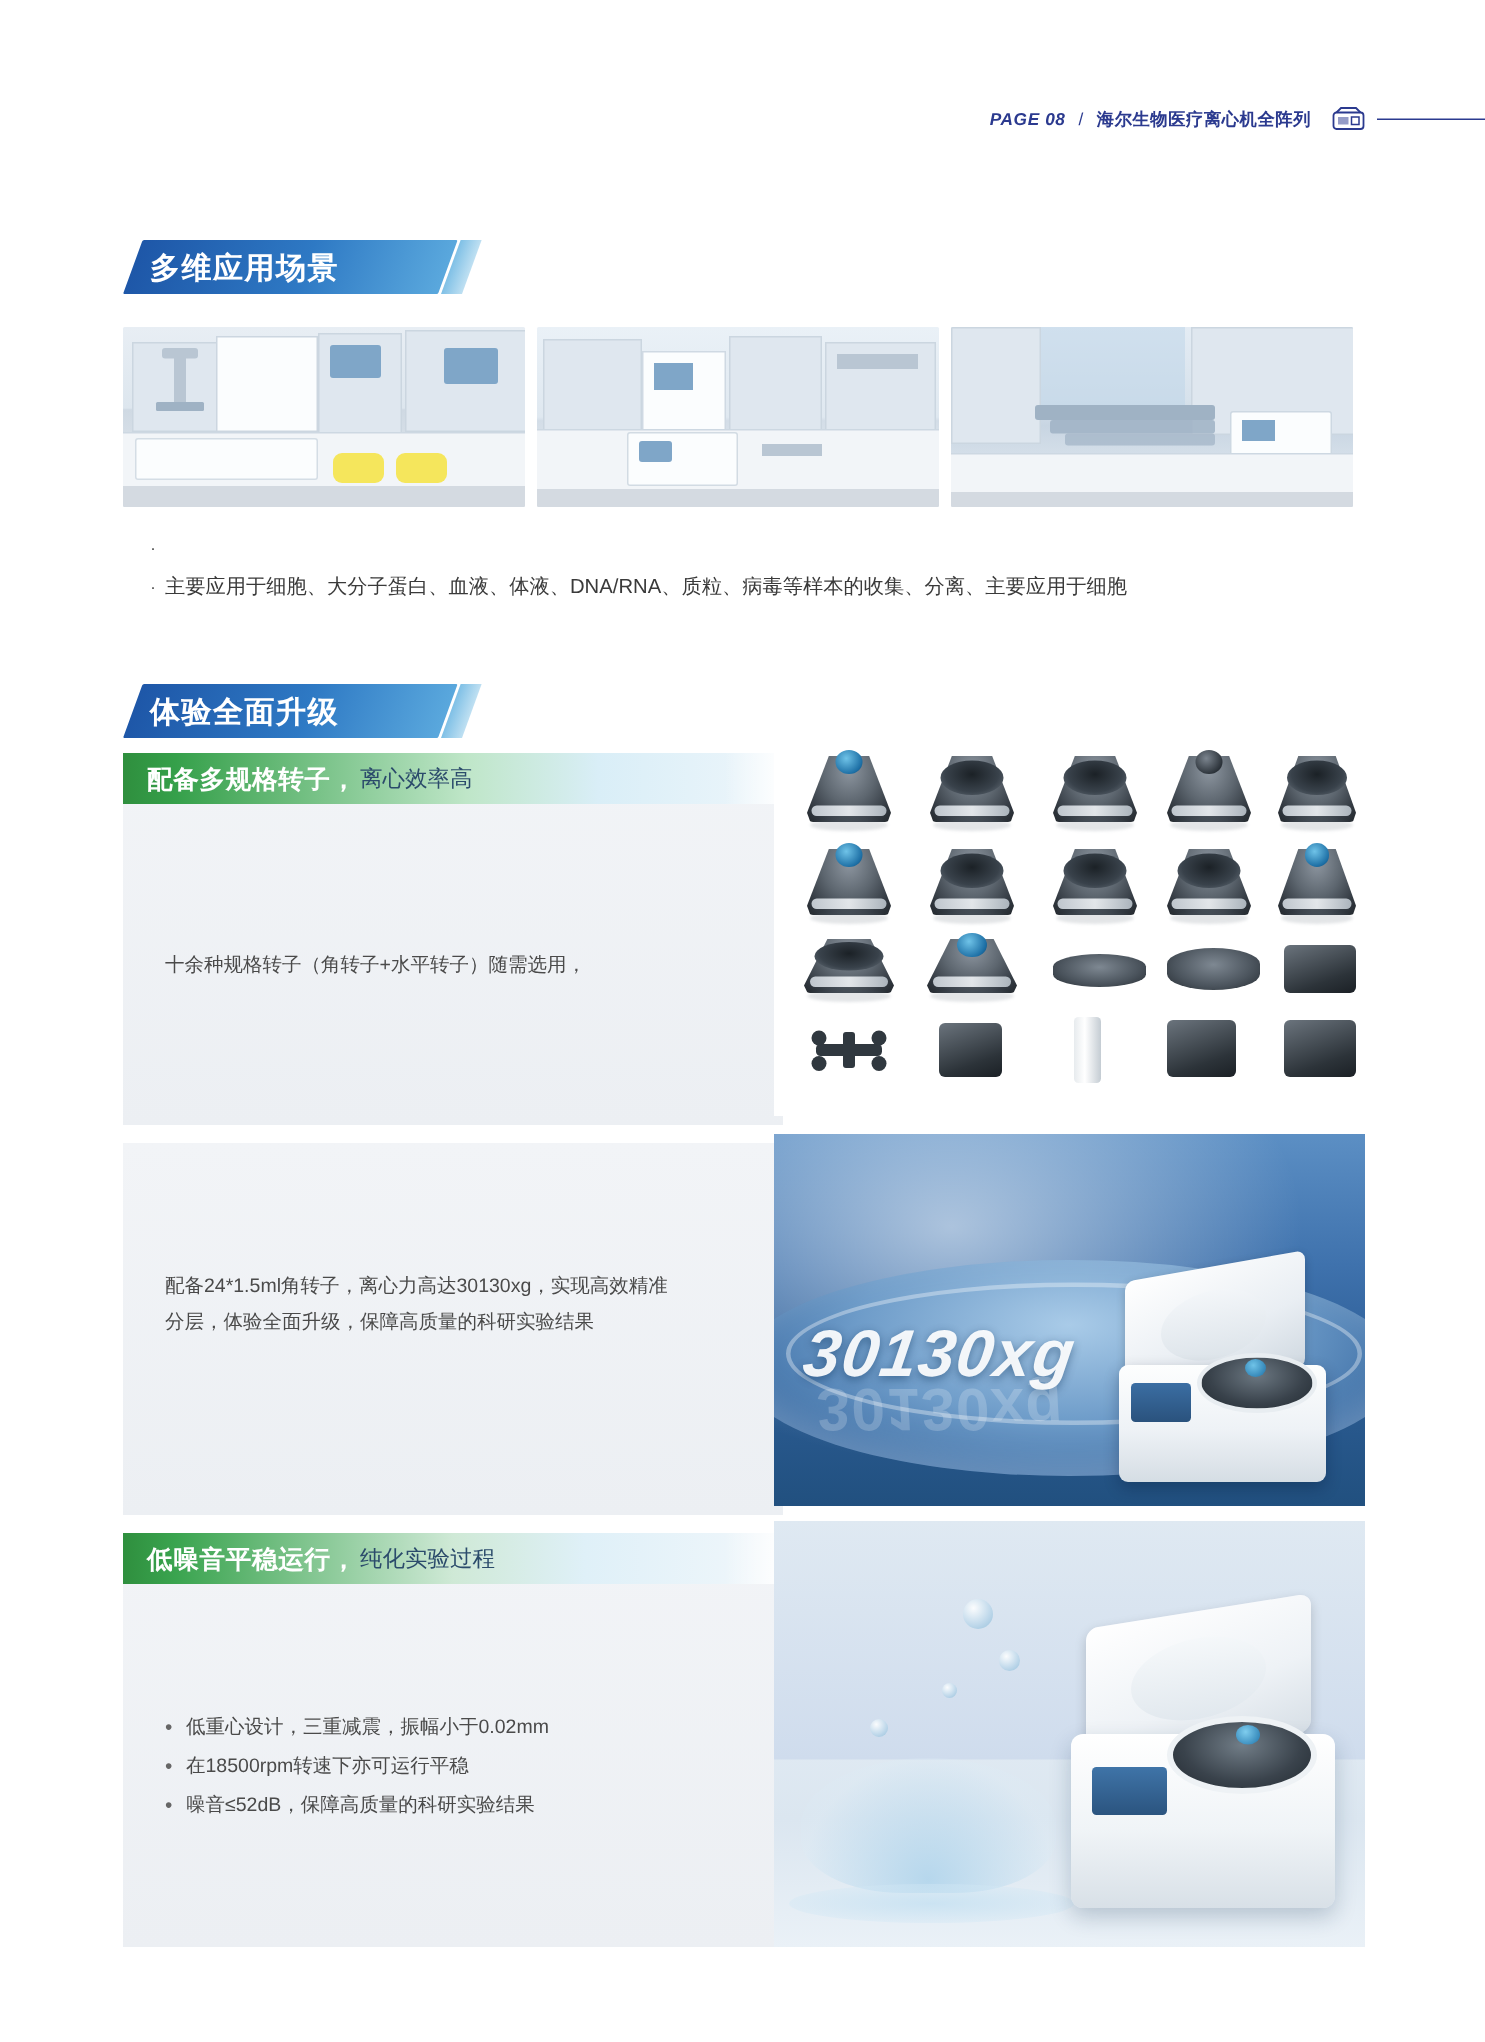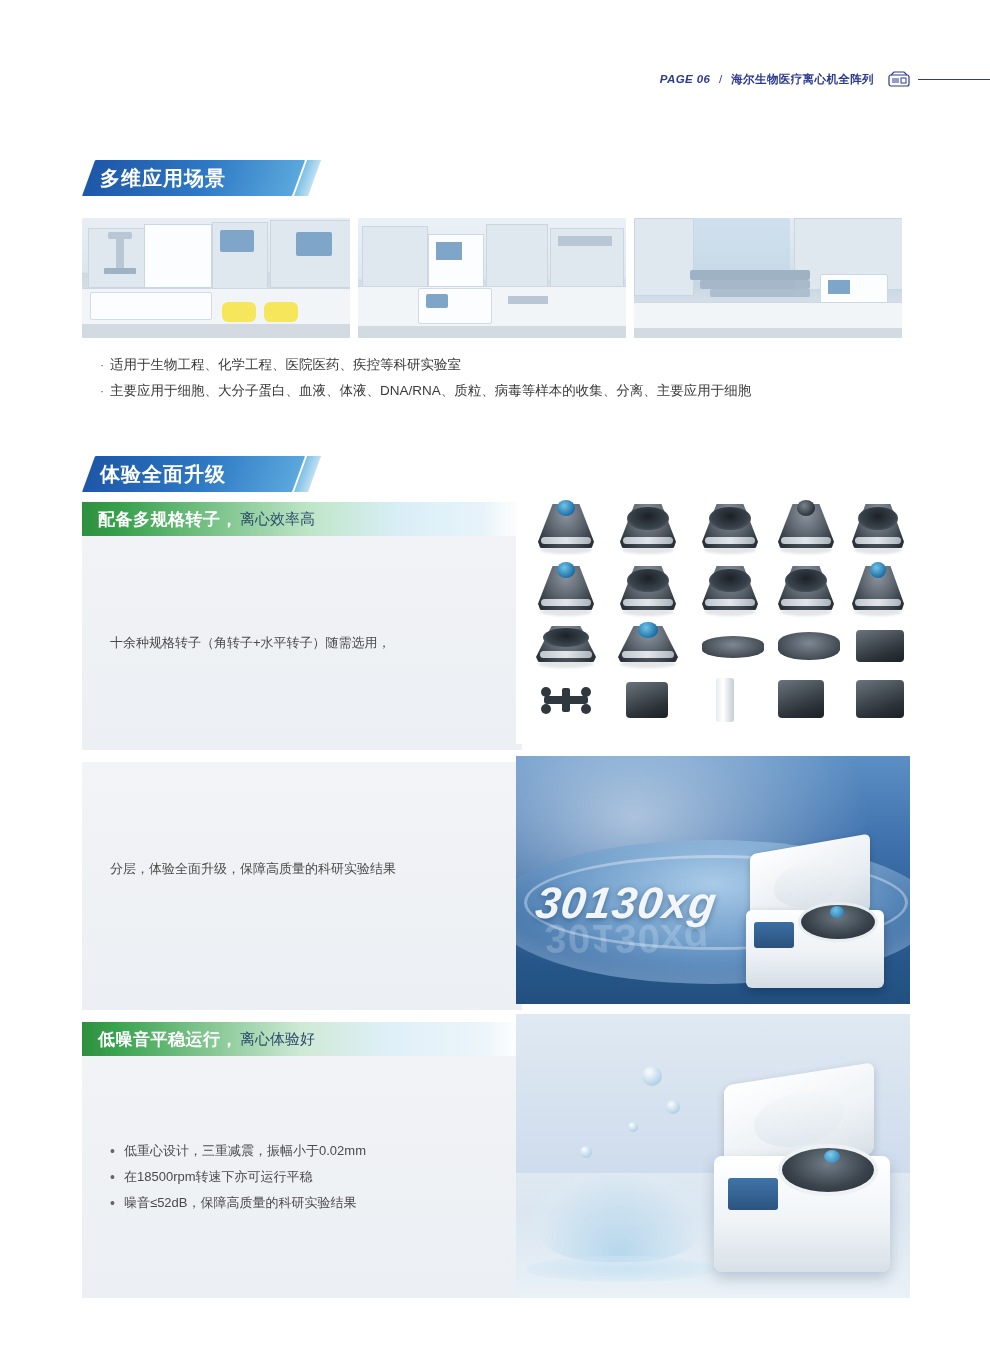--- a/index.html
+++ b/index.html
@@ -284,21 +284,21 @@
   .machine2 .cap{
     position:absolute;left:118px;top:76px;width:16px;height:13px;border-radius:50%;
     background:radial-gradient(circle at 40% 35%,#7fcdee,#1f74ab);
   }
 </style>
 </head>
 <body>
 
 <div class="page-header">
   <div class="header-text">
-    <span class="pageno">PAGE 06</span>
+    <span class="pageno">PAGE 08</span>
     <span class="sep">/</span>
     <span class="title">海尔生物医疗离心机全阵列</span>
   </div>
   <div class="header-icon">
     <svg width="26" height="20" viewBox="0 0 26 20">
       <rect x="3" y="6" width="20" height="11" rx="2" fill="none" stroke="#2b3a8f" stroke-width="1.2"></rect>
       <rect x="6" y="9" width="7" height="5" fill="#2b3a8f" opacity=".5"></rect>
       <rect x="15" y="9" width="5" height="5" fill="none" stroke="#2b3a8f" stroke-width="1"></rect>
       <path d="M5 6 L8 3 L18 3 L21 6" fill="none" stroke="#2b3a8f" stroke-width="1.2"></path>
     </svg>
@@ -356,21 +356,20 @@
     <div class="ph-el ph-white" style="left:186px;top:56px;width:66px;height:34px;border:1px solid #cdd8e2;border-radius:2px;"></div>
     <div class="ph-el ph-screen" style="left:194px;top:62px;width:22px;height:14px;"></div>
     <div class="ph-el ph-bench" style="left:0;top:84px;width:268px;height:36px;"></div>
     <div class="ph-el ph-shadow" style="left:0;top:110px;width:268px;height:10px;"></div>
   </div>
 </div>
 
 <div class="bullets-top">
   <div class="li">
     <span class="dot">·</span>
-    <span>适用于生物工程、化学工程、医院医药、疾控等科研实验室</span>
   </div>
   <div class="li">
     <span class="dot">·</span>
     <span>主要应用于细胞、大分子蛋白、血液、体液、DNA/RNA、质粒、病毒等样本的收集、分离、主要应用于细胞</span>
   </div>
 </div>
 
 <div class="band" style="top:456px;">
   <div class="band-bg"></div>
   <div class="band-label">体验全面升级</div>
@@ -485,20 +484,21 @@
   </div>
   <div class="rotor blockish" style="left:110px;top:186px;width:42px;height:36px;"></div>
   <div class="rotor tube" style="left:200px;top:182px;width:18px;height:44px;border-radius:3px;"></div>
   <div class="rotor blockish" style="left:262px;top:184px;width:46px;height:38px;"></div>
   <div class="rotor blockish" style="left:340px;top:184px;width:48px;height:38px;"></div>
 </div>
 
 <div class="card" style="top:762px;height:248px;">
   <div class="card-body" style="height:214px;">
     <div>
+      <div>配备24*1.5ml角转子，离心力高达30130xg，实现高效精准</div>
       <div>分层，体验全面升级，保障高质量的科研实验结果</div>
     </div>
   </div>
 </div>
 
 <div class="rimg img-30130">
   <div class="disc"></div>
   <div class="rim"></div>
   <div class="word">30130xg</div>
   <div class="word2">30130xg</div>
@@ -508,21 +508,21 @@
     <div class="bowl"></div>
     <div class="blue-cap"></div>
     <div class="panel"></div>
   </div>
 </div>
 
 <div class="card" style="top:1022px;height:276px;">
   <div class="card-head c2">
     <div class="card-head-inner">
       <span class="strong">低噪音平稳运行，</span>
-      <span class="light">离心体验好</span>
+      <span class="light">纯化实验过程</span>
     </div>
     <div class="tip"></div>
   </div>
   <div class="card-body" style="height:242px;">
     <div class="card-bullets">
       <div class="li">
         <span class="dot">•</span>
         <span>低重心设计，三重减震，振幅小于0.02mm</span>
       </div>
       <div class="li">

